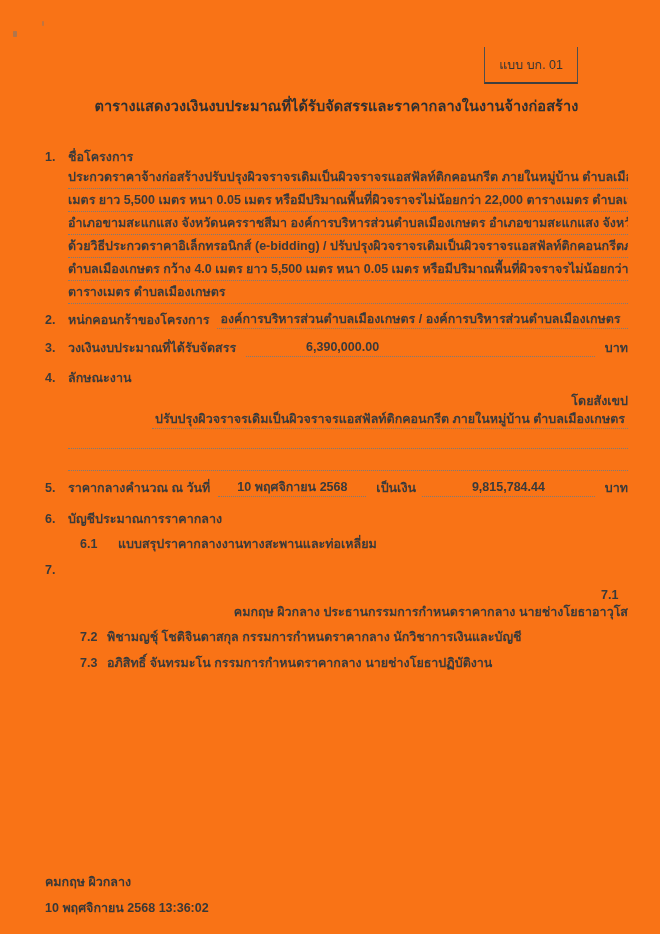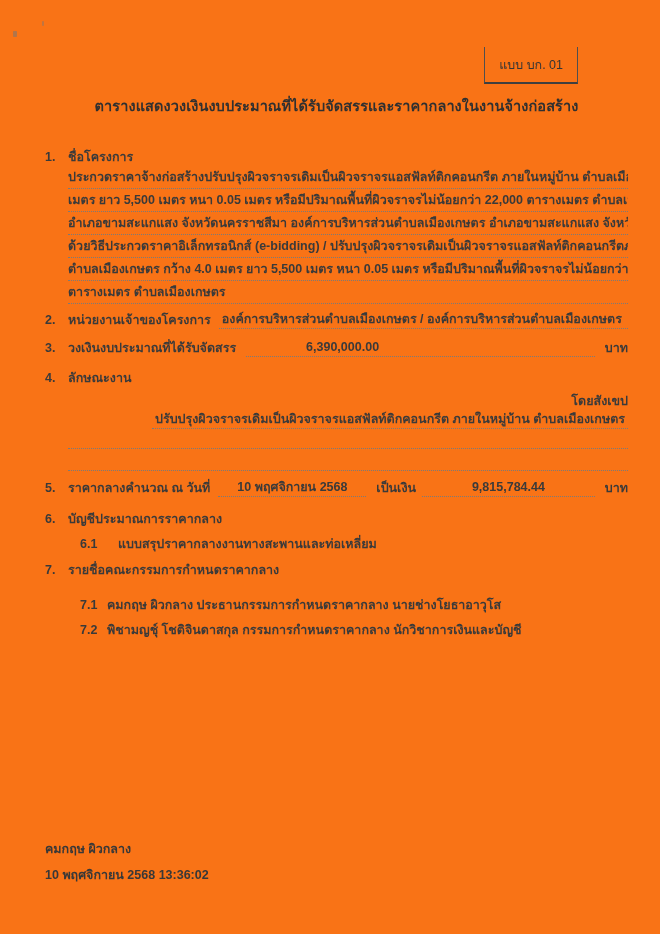--- a/index.html
+++ b/index.html
@@ -77,21 +77,21 @@
   .mt-item2 { margin-top: 6px; }
   .mt-item3 { margin-top: 9px; }
   .mt-item4 { margin-top: 12px; }
   .mt-brief { margin-top: 5px; flex-direction: column; }
   .blank1 { height: 20px; }
   .blank2 { height: 22px; }
   .mt-item5 { margin-top: 7px; }
   .mt-item6 { margin-top: 13px; }
   .mt-sub61 { margin-top: 8px; gap: 11px; }
   .mt-item7 { margin-top: 8px; }
-  .mt-sub71 { margin-top: 18px; }
+  .mt-sub71 { margin-top: 8px; flex-direction: column; }
   .mt-sub72 { margin-top: 8px; }
   .mt-sub73 { margin-top: 9px; }
 
   .footer { margin-top: 202px; font-size: 12.5px; line-height: 17px; color: #383838; }
   .footer .dt { margin-top: 9px; }
 </style>
 </head>
 <body>
 
 <div class="page">
@@ -115,21 +115,21 @@
       <div class="para-line">ประกวดราคาจ้างก่อสร้างปรับปรุงผิวจราจรเดิมเป็นผิวจราจรแอสฟัลท์ติกคอนกรีต ภายในหมู่บ้าน ตำบลเมืองเกษตร กว้าง 4.0</div>
       <div class="para-line">เมตร  ยาว 5,500 เมตร หนา 0.05 เมตร หรือมีปริมาณพื้นที่ผิวจราจรไม่น้อยกว่า 22,000 ตารางเมตร  ตำบลเมืองเกษตร</div>
       <div class="para-line">อำเภอขามสะแกแสง จังหวัดนครราชสีมา องค์การบริหารส่วนตำบลเมืองเกษตร  อำเภอขามสะแกแสง จังหวัดนครราชสีมา</div>
       <div class="para-line">ด้วยวิธีประกวดราคาอิเล็กทรอนิกส์ (e-bidding) / ปรับปรุงผิวจราจรเดิมเป็นผิวจราจรแอสฟัลท์ติกคอนกรีตภายในหมู่บ้าน</div>
       <div class="para-line">ตำบลเมืองเกษตร  กว้าง 4.0 เมตร  ยาว 5,500 เมตร หนา 0.05 เมตร  หรือมีปริมาณพื้นที่ผิวจราจรไม่น้อยกว่า 22,000</div>
       <div class="para-line">ตารางเมตร ตำบลเมืองเกษตร</div>
     </div>
 
     <div class="row mt-item2">
       <span class="num">2.</span>
-      <span class="lbl">หน่วยงานเจ้าของโครงการ</span>
+      <span class="lbl">หน่กคอนกร้าของโครงการ</span>
       <span class="dotfill" style="margin-left:8px">องค์การบริหารส่วนตำบลเมืองเกษตร / องค์การบริหารส่วนตำบลเมืองเกษตร</span>
     </div>
 
     <div class="row mt-item3">
       <span class="num">3.</span>
       <span class="lbl">วงเงินงบประมาณที่ได้รับจัดสรร</span>
       <span class="dotfill pad-left" style="margin-left:10px">6,390,000.00</span>
       <span class="unit">บาท</span>
     </div>
 
@@ -157,29 +157,32 @@
       <span class="num">6.</span>
       <span class="lbl">บัญชีประมาณการราคากลาง</span>
     </div>
     <div class="subrow mt-sub61">
       <span class="subnum">6.1</span>
       <span class="lbl">แบบสรุปราคากลางงานทางสะพานและท่อเหลี่ยม</span>
     </div>
 
     <div class="row mt-item7">
       <span class="num">7.</span>
-      <span class="lbl">รายชื่อคณะกรรมการกำหนดราคากลาง</span>
     </div>
     <div class="subrow mt-sub71">
       <span class="subnum">7.1</span>
       <span class="lbl">คมกฤษ ผิวกลาง ประธานกรรมการกำหนดราคากลาง นายช่างโยธาอาวุโส</span>
     </div>
     <div class="subrow mt-sub72">
       <span class="subnum">7.2</span>
       <span class="lbl">พิชามญชุ์ โชติจินดาสกุล กรรมการกำหนดราคากลาง นักวิชาการเงินและบัญชี</span>
+    </div>
+    <div class="subrow mt-sub73">
+      <span class="subnum">7.3</span>
+      <span class="lbl">อภิสิทธิ์ จันทรมะโน กรรมการกำหนดราคากลาง นายช่างโยธาปฏิบัติงาน</span>
     </div>
 
     <div class="footer">
       <div>คมกฤษ ผิวกลาง</div>
       <div class="dt">10 พฤศจิกายน 2568 13:36:02</div>
     </div>
 
   </div>
 </div>
 

